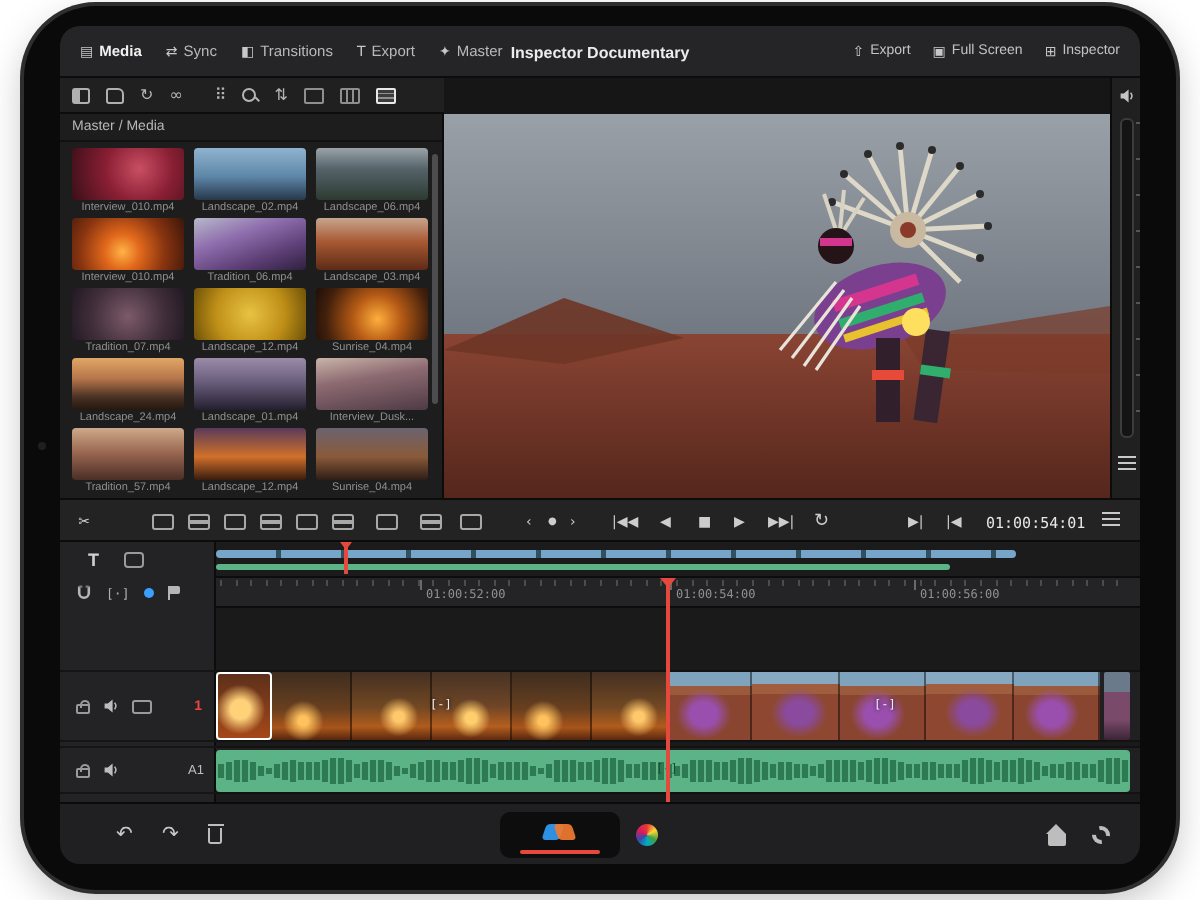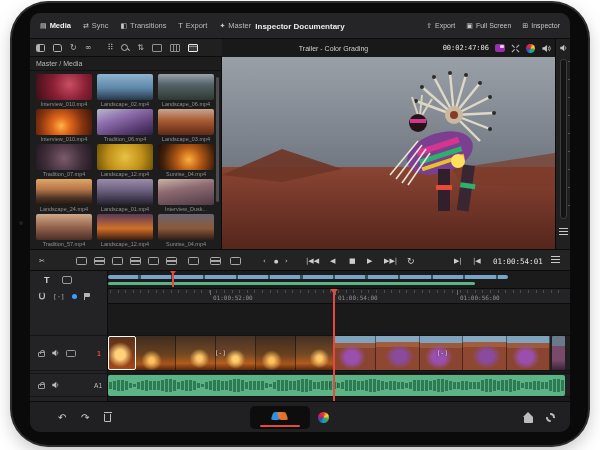--- a/index.html
+++ b/index.html
@@ -234,35 +234,20 @@
             <div class="clab">Landscape_12.mp4</div>
           </div>
           <div class="clip">
             <div class="thumb" style="background: linear-gradient(rgb(107, 100, 112) 0%, rgb(138, 90, 58) 55%, rgb(46, 29, 22) 100%);"></div>
             <div class="clab">Sunrise_04.mp4</div>
           </div>
         </div>
       <div class="mscroll"></div>
     </div>
 
-    <div class="vheader">
-      <div class="vtitle">Trailer - Color Grading</div>
-      <div class="vright">
-        <span class="vtc">00:02:47:06</span>
-        <span class="pip-ic"></span>
-        <svg width="9" height="9" viewBox="0 0 10 10">
-            <path d="M1 1l3 3M9 9L6 6M9 1L6 4M1 9l3-3" stroke="#b5b5b5" stroke-width="1.2"></path>
-          </svg>
-        <span class="cwheel"></span>
-        <svg width="10" height="9" viewBox="0 0 10 10">
-            <path d="M1 3.5h2L6 1v8L3 6.5H1z" fill="#c5c5c5"></path>
-            <path d="M7.2 3a3 3 0 010 4M8.6 2a4.5 4.5 0 010 6" stroke="#c5c5c5" stroke-width=".9" fill="none"></path>
-          </svg>
-      </div>
-    </div>
 
     <div class="viewer">
       <svg width="333" height="192" viewBox="0 0 333 192">
         <defs>
           <linearGradient id="sky" x1="0" y1="0" x2="0" y2="1">
             <stop offset="0" stop-color="#9aa0a8"></stop>
               <stop offset="1" stop-color="#6e757e"></stop>
           </linearGradient>
           <linearGradient id="gnd" x1="0" y1="0" x2="0" y2="1">
             <stop offset="0" stop-color="#8a4433"></stop>

